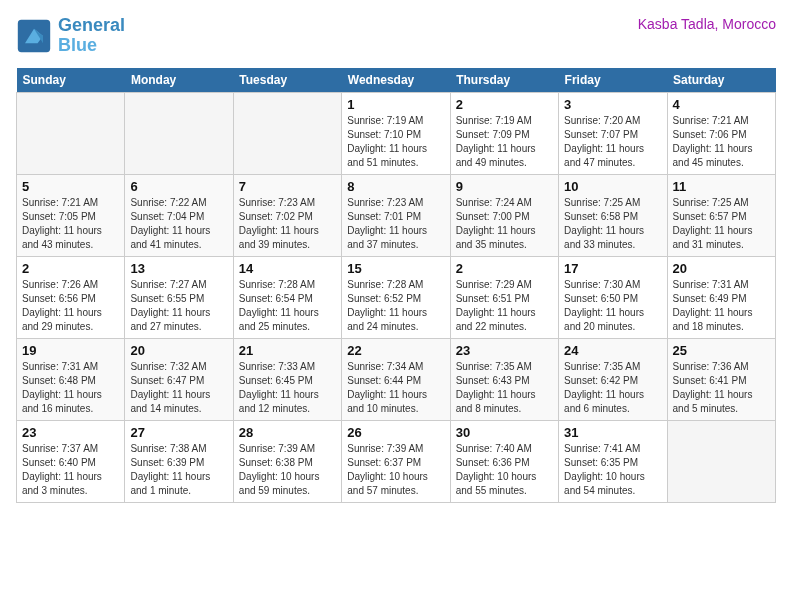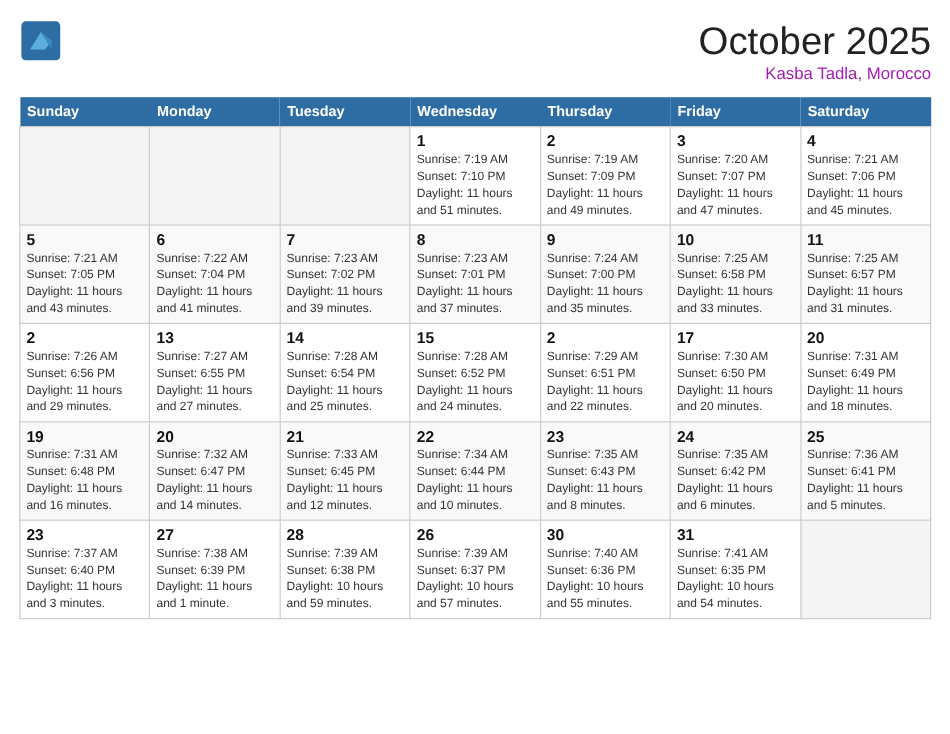--- a/index.html
+++ b/index.html
@@ -87,23 +87,26 @@
 </head>
 <body>
 
 <div class="header">
   <div class="logo">
     <svg class="logo-icon" viewBox="0 0 40 40">
       <rect x="2" y="2" width="36" height="36" rx="4" fill="#2e6da4"></rect>
       <polygon points="10,28 20,12 30,20 24,28" fill="#5aaee0"></polygon>
       <polygon points="20,12 30,20 30,28" fill="#3a8abf"></polygon>
     </svg>
+    <div class="logo-text">
+      <div><span>General</span></div>
+      <div><span style="color:#5aaee0">Blue</span></div>
+    </div>
   </div>
   <div class="title-block">
-    <div class="month-title">October 2025</div>
     <div class="location">Kasba Tadla, Morocco</div>
   </div>
 </div>
 
 <table>
   <thead>
     <tr>
     <th>Sunday</th>
         <th>Monday</th>
         <th>Tuesday</th>

